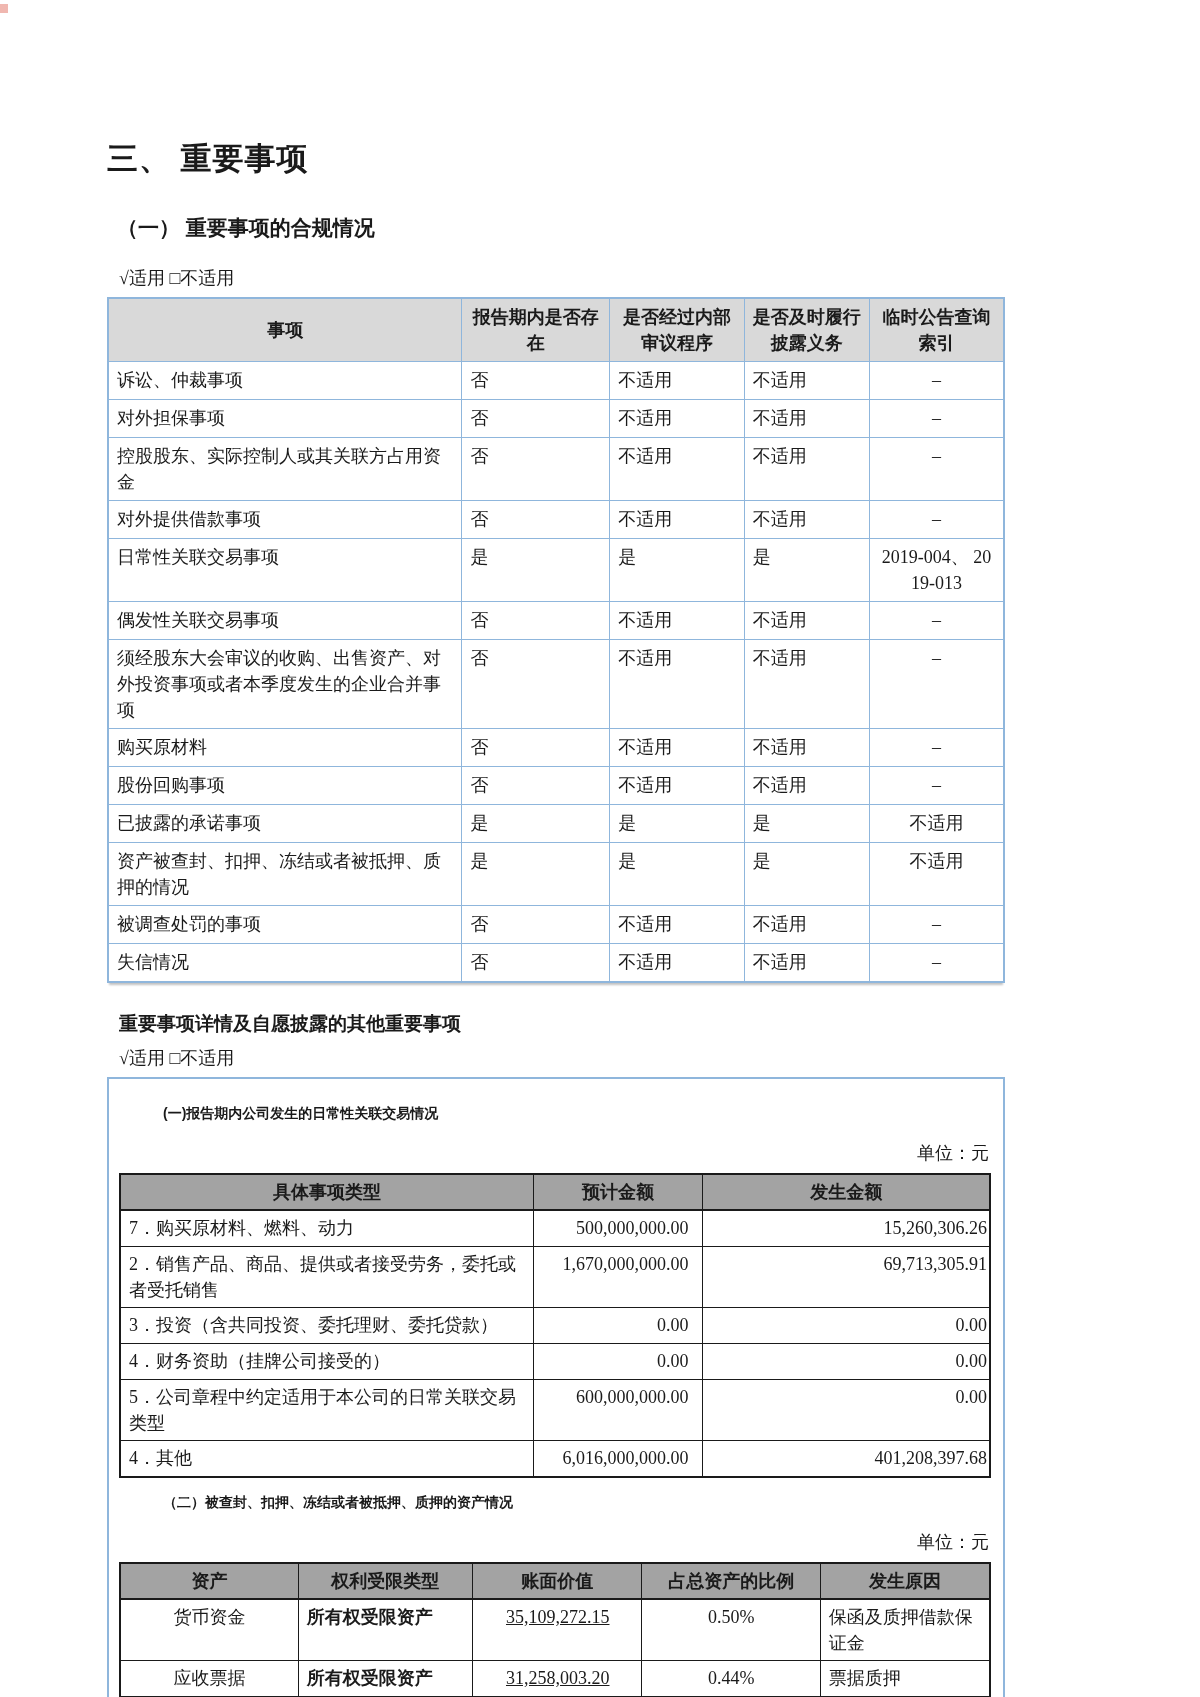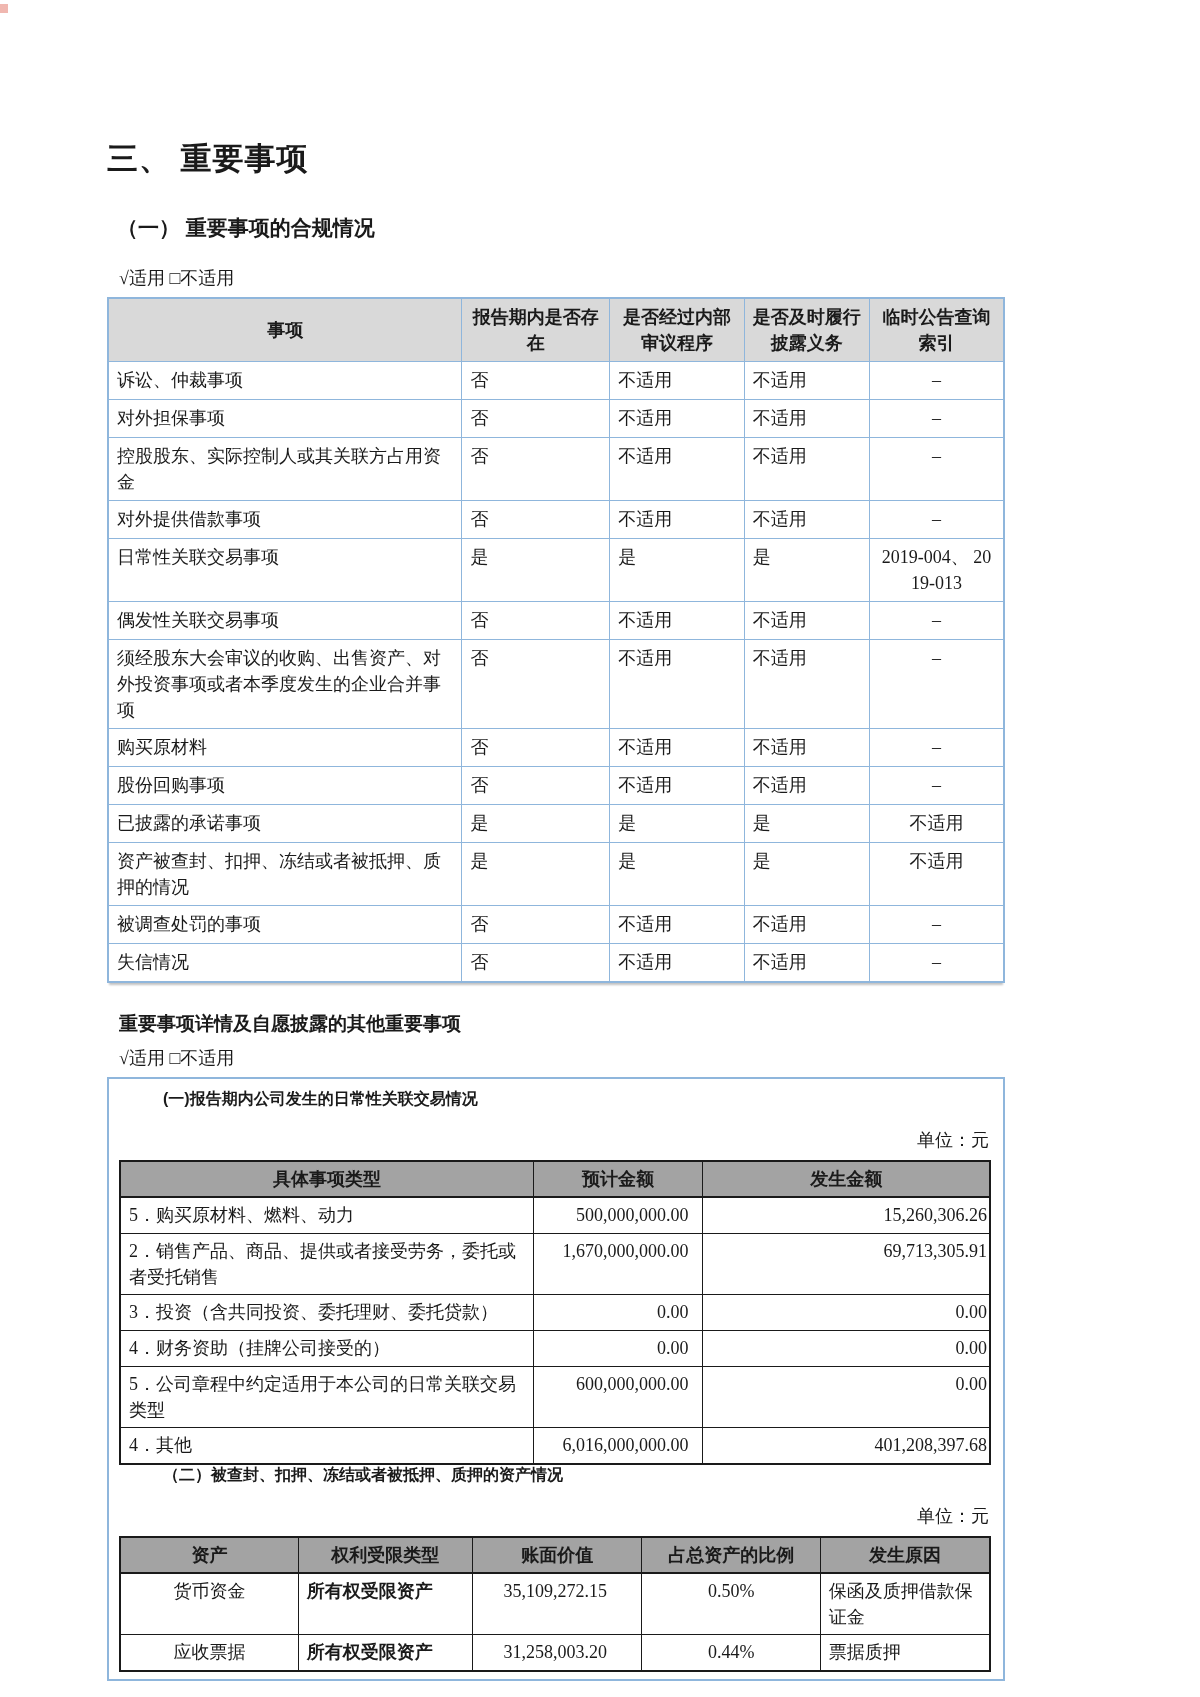--- a/index.html
+++ b/index.html
@@ -30,37 +30,37 @@
   .t1 td{padding:5px 8px;height:27px;}
   .t1 td:last-child{text-align:center;padding:5px 10px;}
   
   .details-heading{
     font-family:"Liberation Sans","DejaVu Sans",sans-serif;font-weight:bold;
     font-size:19px;margin:0 0 9px 12px;
   }
   .blue-box{border:2px solid #8fb6dc;padding:10px 12px 4px 10px;margin-top:4px;}
   .sub-heading{
     font-family:"Liberation Sans","DejaVu Sans",sans-serif;font-weight:bold;
-    font-size:16px;margin:0 0 6px 44px;
+    font-size:14px;margin:16px 0 6px 44px;
   }
   .unit-label{text-align:right;font-size:18px;margin:18px 2px 8px 0;}
   
   .tb{border:2px solid #1a1a1a;}
   .tb th,.tb td{border:1.5px solid #1a1a1a;}
   .tb th{
     background:#a3a3a3;font-family:"Liberation Sans","DejaVu Sans",sans-serif;
     font-weight:bold;text-align:center;padding:4px 4px;vertical-align:middle;border-bottom-width:2px;
   }
   .tb td{padding:4px 8px;height:27px;}
   .t2 td:nth-child(1){text-align:left;}
   .t2 td:nth-child(2){text-align:right;padding-right:14px;}
   .t2 td:nth-child(3){text-align:right;padding-right:2px;}
   .t3 td:nth-child(1){text-align:center;}
   .t3 td:nth-child(2){text-align:left;font-weight:bold;}
-  .t3 td:nth-child(3){text-align:center;padding-right:12px;}
+  .t3 td:nth-child(3){text-align:right;padding-right:32px;text-decoration:underline;}
   .t3 td:nth-child(4){text-align:center;}
   .t3 td:nth-child(5){text-align:left;}
   .t3{margin-bottom:3px;}
 </style>
 </head>
 <body>
 
 <div class="corner-mark"></div>
 
 <div class="container">
@@ -201,21 +201,21 @@
       </colgroup>
     <thead>
           <tr>
             <th>具体事项类型</th>
             <th>预计金额</th>
             <th>发生金额</th>
           </tr>
         </thead>
         <tbody>
           <tr>
-            <td>5．购买原材料、燃料、动力</td>
+            <td>7．购买原材料、燃料、动力</td>
             <td>500,000,000.00</td>
             <td>15,260,306.26</td>
           </tr>
           <tr>
             <td>2．销售产品、商品、提供或者接受劳务，委托或者受托销售</td>
             <td>1,670,000,000.00</td>
             <td>69,713,305.91</td>
           </tr>
           <tr>
             <td>3．投资（含共同投资、委托理财、委托贷款）</td>

